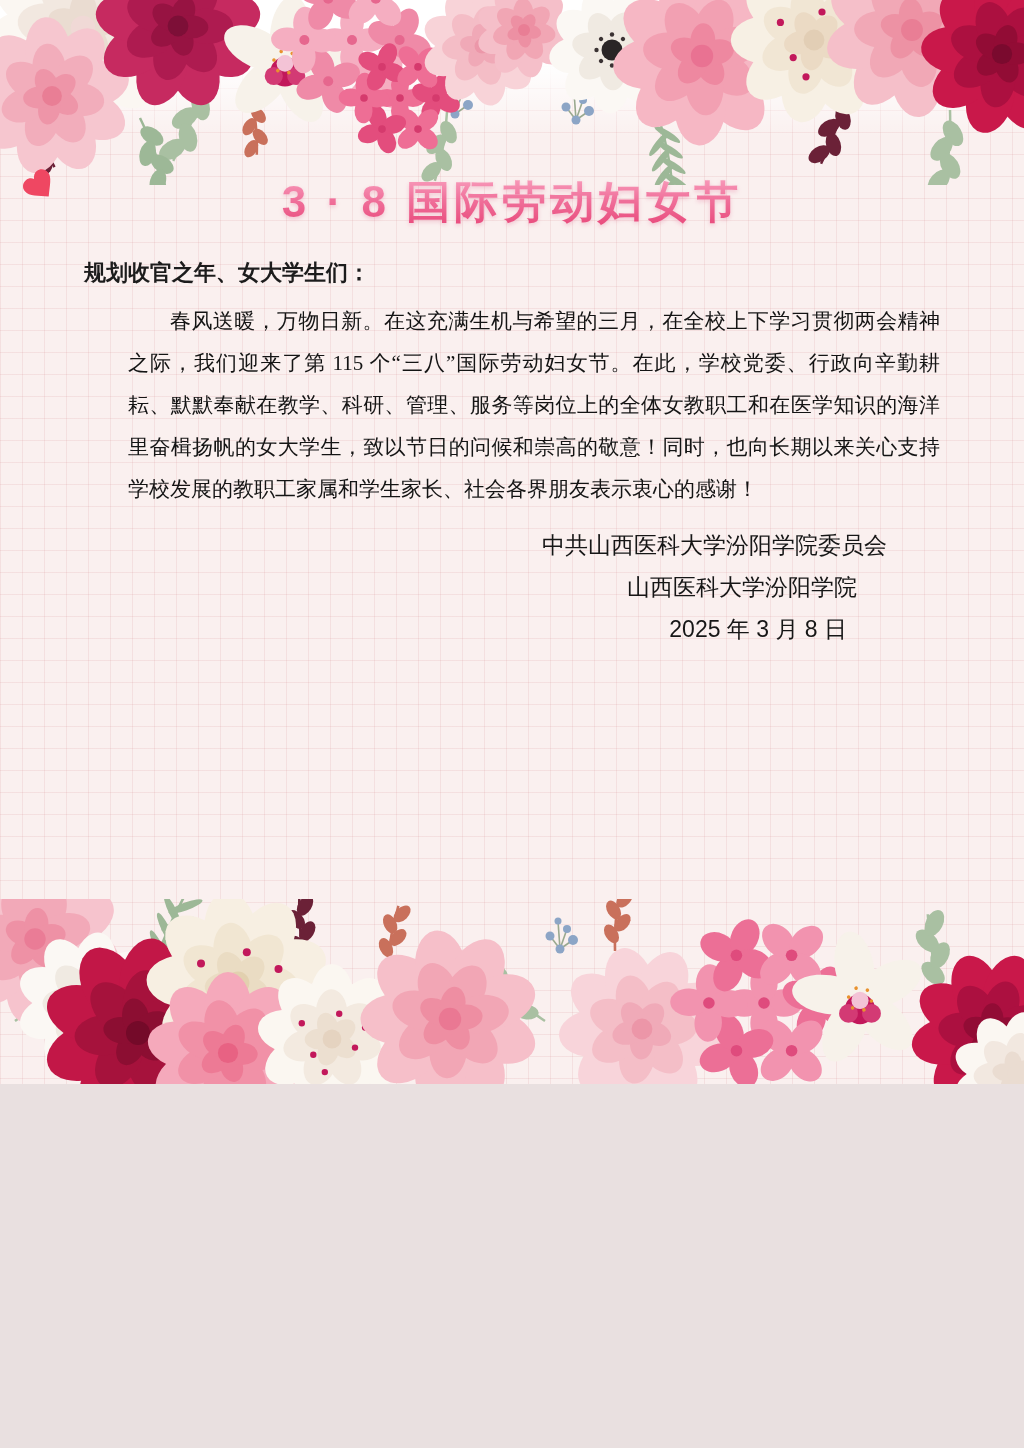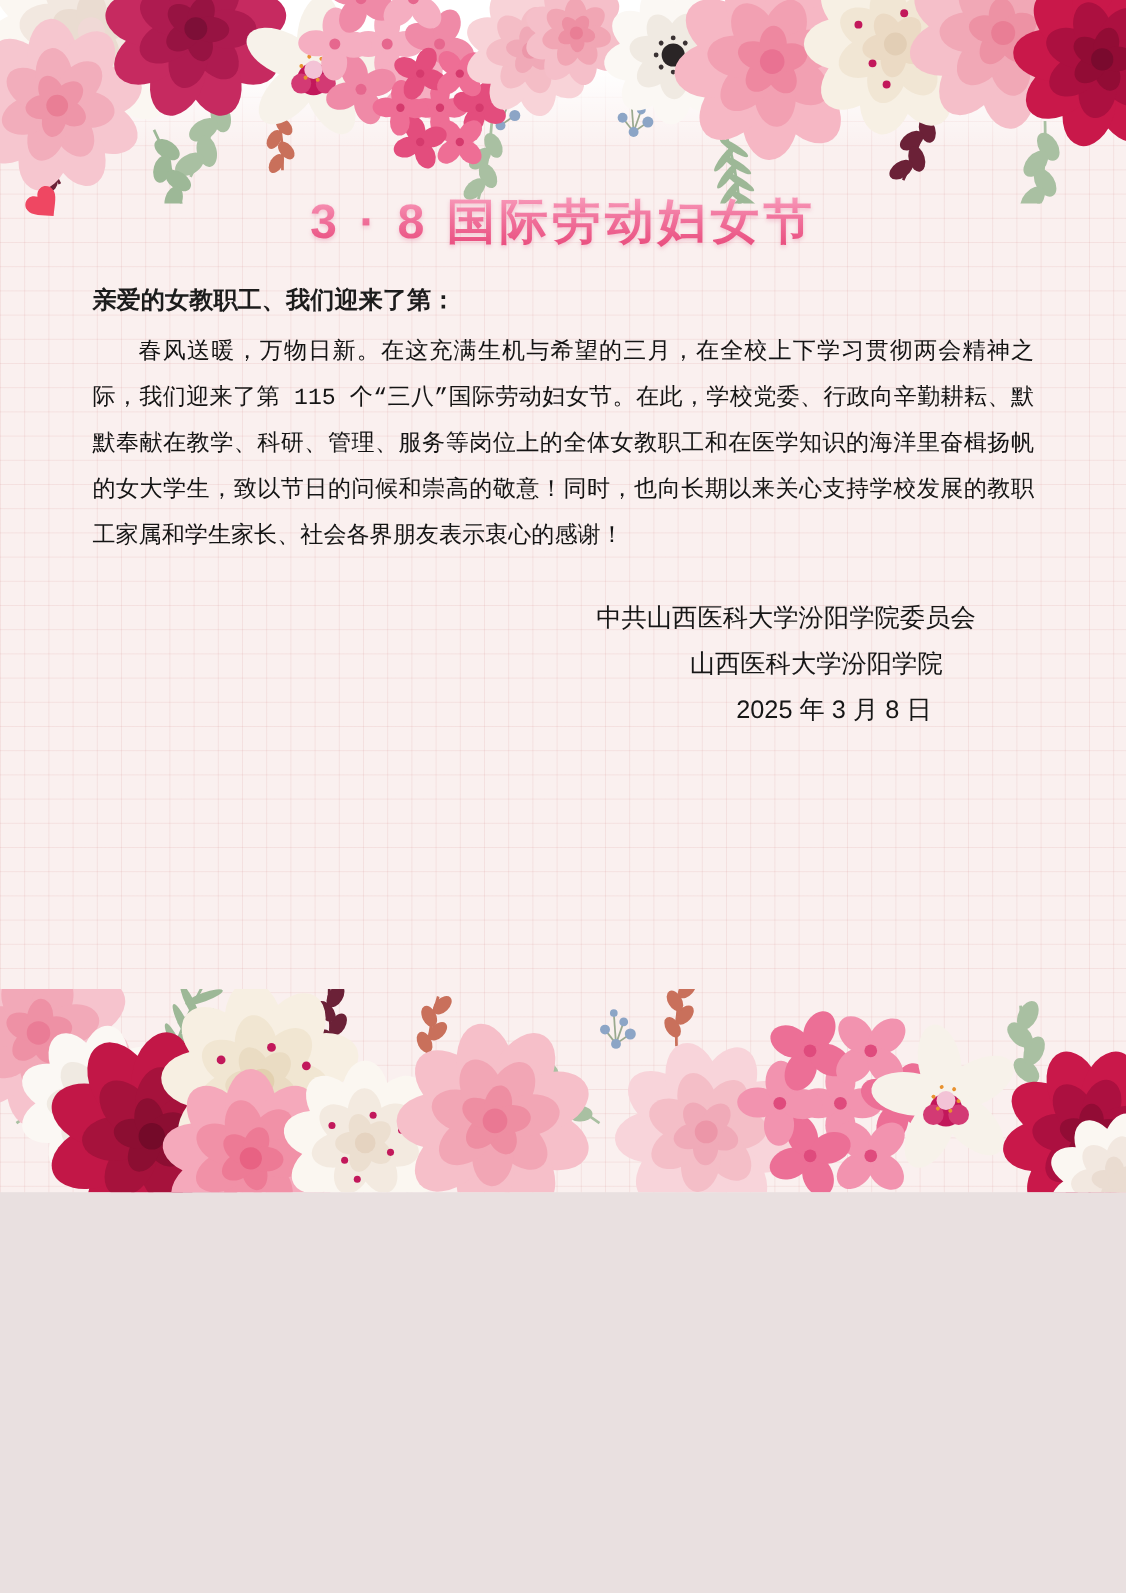--- a/index.html
+++ b/index.html
@@ -31,27 +31,27 @@
     filter:drop-shadow(0 2px 2px rgba(226,98,142,0.30));
   }
   .subtitle{
     margin-top:28px; text-align:center;
     font-size:30px; line-height:36px; font-weight:bold; letter-spacing:2px;
     color:#E2497D;
   }
   .salutation{
     margin-top:24px; font-size:22px; line-height:42px; font-weight:bold; color:#1c1c1c;
   }
-  .letter-body{ margin-top:6px; font-family:Liberation Mono, monospace; }
+  .letter-body{ margin-top:6px; font-family:Liberation Serif, serif;margin-left:44px; }
   .letter-body p{
     font-size:21px; line-height:42px; color:#141414;
     text-align:justify; text-indent:2em;
   }
   .signature{
-    margin-top:30px; text-align:right; font-size:23px; line-height:42px; color:#161616;
+    margin-top:14px; text-align:right; font-size:23px; line-height:42px; color:#161616;
   }
   .sig-1{ margin-right:53px; }
   .sig-2{ margin-right:83px; }
   .sig-3{ margin-right:93px; }
 </style>
 </head>
 <body>
 
 <div class="page">
 
@@ -509,21 +509,21 @@
         <circle r="10.1" fill="#7A0A2E"></circle>
       </g>
     </svg>
 
   <svg class="heart heart-tl" viewBox="0 0 32 29">
     <path d="M16 29 C8 21 0 15.5 0 8.6 C0 3.8 3.8 0 8.4 0 C11.5 0 14.3 1.8 16 4.6 C17.7 1.8 20.5 0 23.6 0 C28.2 0 32 3.8 32 8.6 C32 15.5 24 21 16 29 Z" fill="#EF4762"></path>
   </svg>
 
   <div class="content">
     <h1 class="title">3 · 8 国际劳动妇女节</h1>
-    <p class="salutation">亲爱的女教职工、我们迎来了第：</p>
+    <p class="salutation">规划收官之年、女大学生们：</p>
     <div class="letter-body">
       <p>春风送暖，万物日新。在这充满生机与希望的三月，在全校上下学习贯彻两会精神之际，我们迎来了第 115 个“三八”国际劳动妇女节。在此，学校党委、行政向辛勤耕耘、默默奉献在教学、科研、管理、服务等岗位上的全体女教职工和在医学知识的海洋里奋楫扬帆的女大学生，致以节日的问候和崇高的敬意！同时，也向长期以来关心支持学校发展的教职工家属和学生家长、社会各界朋友表示衷心的感谢！</p>
     </div>
     <div class="signature">
       <div class="sig-1">中共山西医科大学汾阳学院委员会</div>
       <div class="sig-2">山西医科大学汾阳学院</div>
       <div class="sig-3">2025 年 3 月 8 日</div>
     </div>
   </div>
 

